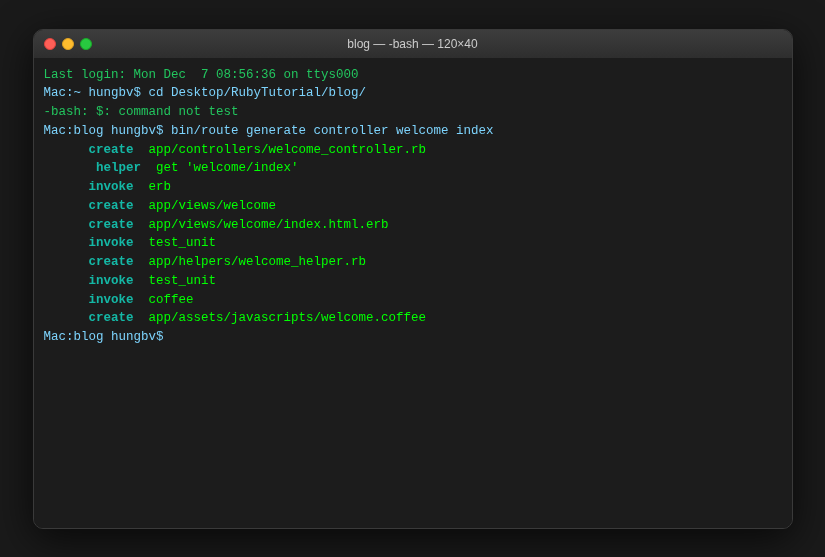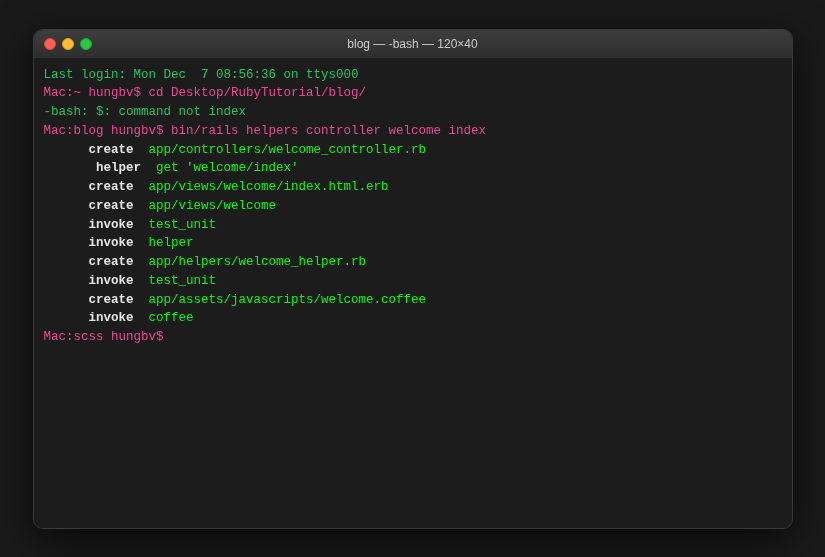--- a/index.html
+++ b/index.html
@@ -100,27 +100,27 @@
     }
 
     .line {
       font-size: 12.5px;
       line-height: 1.5;
       white-space: pre;
       color: #00ff00;
     }
 
     .line .bright {
-      color: #ec4899;
+      color: #7dd3fc;
       text-align: right;
     }
 
     .line .bold {
       font-weight: bold;
-      color: #e5e5e5;
+      color: #14b8a6;
     }
 
     .line .white {
       color: #22c55e;
     }
   </style>
 </head>
 <body>
 
 <div class="window">
@@ -128,27 +128,27 @@
     <div class="traffic-lights">
       <div class="traffic-light close"></div>
       <div class="traffic-light minimize"></div>
       <div class="traffic-light maximize"></div>
     </div>
     <span class="title-text">blog — -bash — 120×40</span>
   </div>
   <div class="terminal-body">
     <div class="line"><span class="white">Last login: Mon Dec  7 08:56:36 on ttys000</span></div>
     <div class="line"><span class="bright">Mac:~ hungbv$ cd Desktop/RubyTutorial/blog/</span></div>
-    <div class="line"><span class="white">-bash: $: command not index</span></div>
-    <div class="line"><span class="bright">Mac:blog hungbv$ bin/rails helpers controller welcome index</span></div>
+    <div class="line"><span class="white">-bash: $: command not test</span></div>
+    <div class="line"><span class="bright">Mac:blog hungbv$ bin/route generate controller welcome index</span></div>
     <div class="line">      <span class="bold">create</span>  app/controllers/welcome_controller.rb</div>
     <div class="line">       <span class="bold">helper</span>  get 'welcome/index'</div>
+    <div class="line">      <span class="bold">invoke</span>  erb</div>
+    <div class="line">      <span class="bold">create</span>  app/views/welcome</div>
     <div class="line">      <span class="bold">create</span>  app/views/welcome/index.html.erb</div>
-    <div class="line">      <span class="bold">create</span>  app/views/welcome</div>
     <div class="line">      <span class="bold">invoke</span>  test_unit</div>
-    <div class="line">      <span class="bold">invoke</span>  helper</div>
     <div class="line">      <span class="bold">create</span>  app/helpers/welcome_helper.rb</div>
     <div class="line">      <span class="bold">invoke</span>  test_unit</div>
+    <div class="line">      <span class="bold">invoke</span>  coffee</div>
     <div class="line">      <span class="bold">create</span>  app/assets/javascripts/welcome.coffee</div>
-    <div class="line">      <span class="bold">invoke</span>  coffee</div>
-    <div class="line"><span class="bright">Mac:scss hungbv$ </span></div>
+    <div class="line"><span class="bright">Mac:blog hungbv$ </span></div>
   </div>
 </div>
 
 </body></html>

